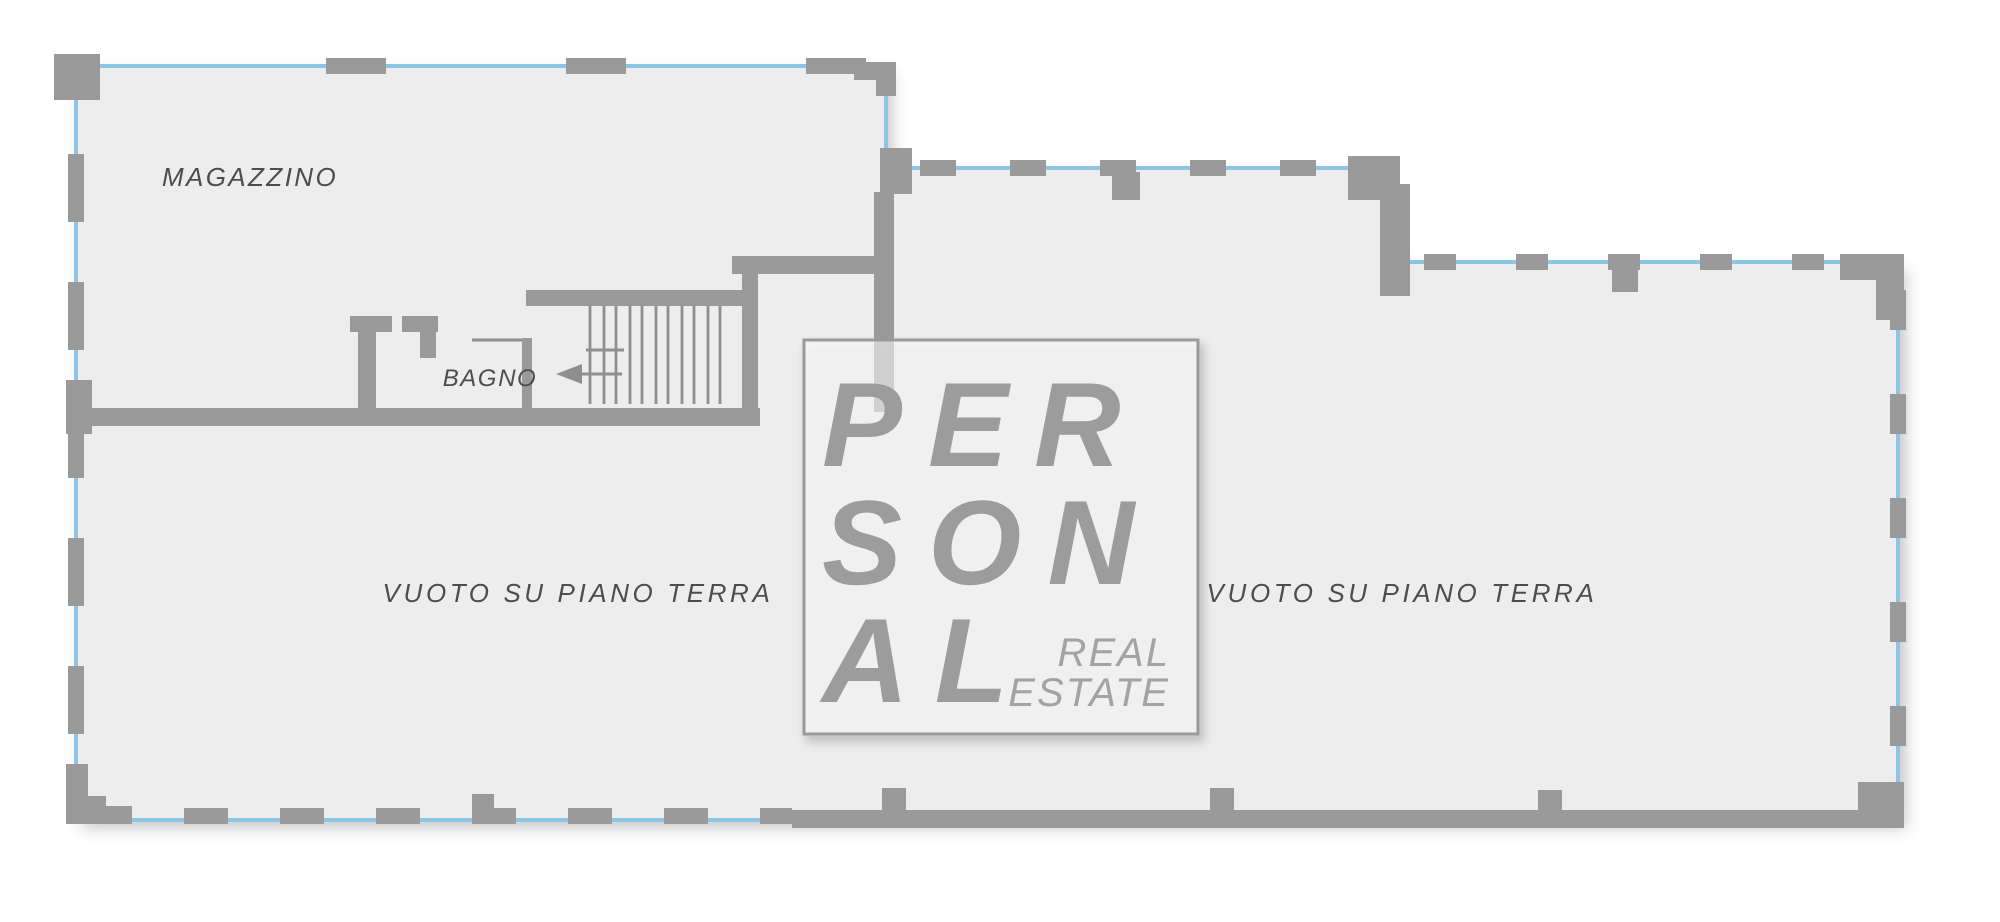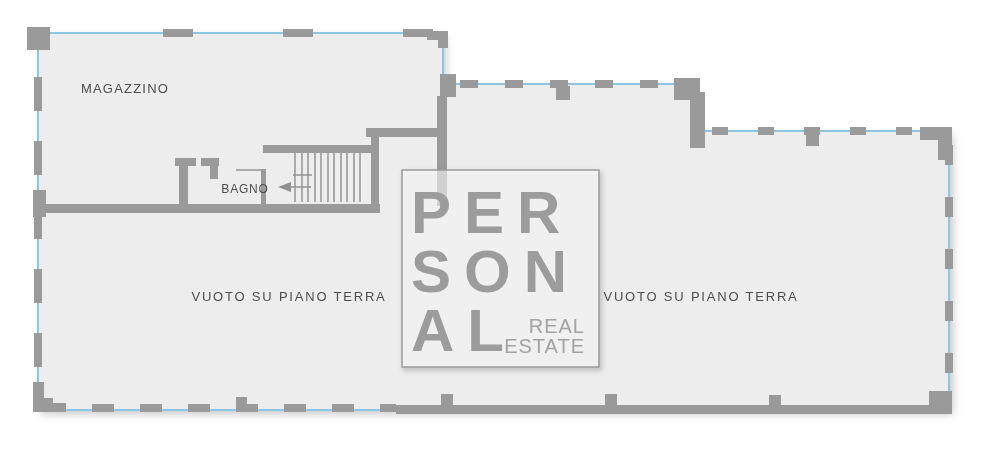--- a/index.html
+++ b/index.html
@@ -1,18 +1,19 @@
 <!DOCTYPE html>
 <html><head>
 <meta charset="utf-8">
 <style>
   html,body{margin:0;padding:0;background:#ffffff;}
   .stage{
     position:relative;width:1000px;height:461px;background:#ffffff;overflow:hidden;
     font-family:"Liberation Sans", sans-serif;
+    font-style:italic;
   }
   svg{display:block;}
   text{font-family:"Liberation Sans", sans-serif;}
   .room-label{fill:#4d4d4d;font-size:13px;letter-spacing:1.8px;}
   .room-label.small{font-size:12px;letter-spacing:0.8px;}
   .room-label.mag{font-size:13px;letter-spacing:1.2px;}
   .logo-big{fill:#9c9c9c;font-size:60px;font-weight:bold;letter-spacing:13px;}
   .logo-sub{fill:#a3a3a3;font-size:20px;letter-spacing:1px;}
   .wall{fill:#9a9a9a;}
   .thin{stroke:#8f8f8f;stroke-width:1.4;fill:none;}

